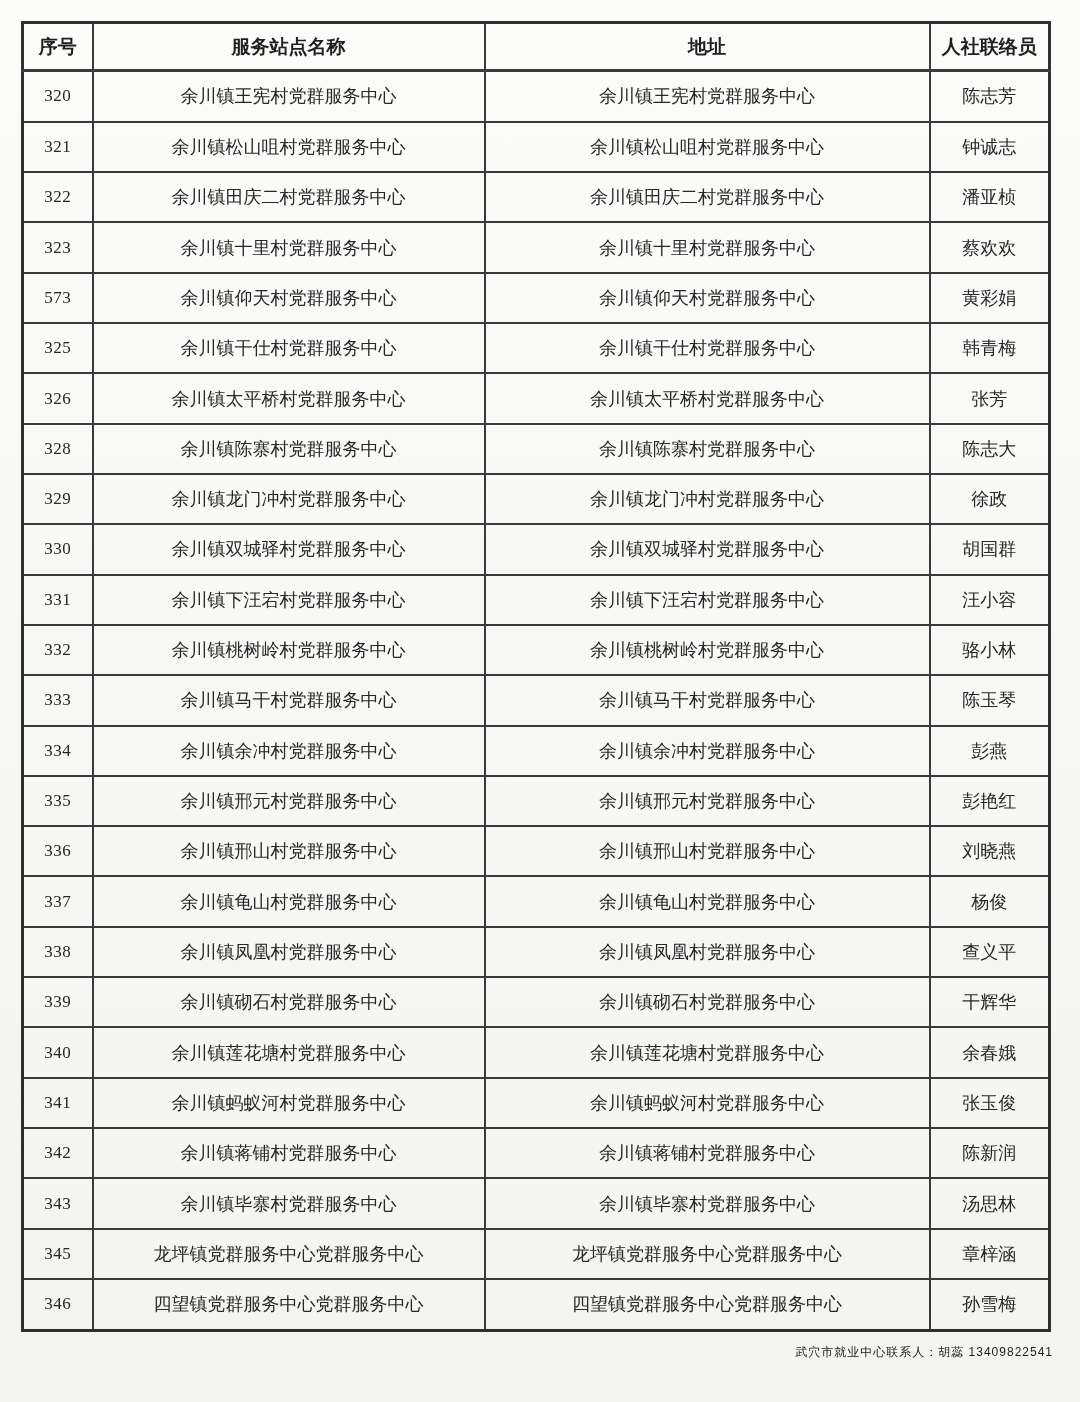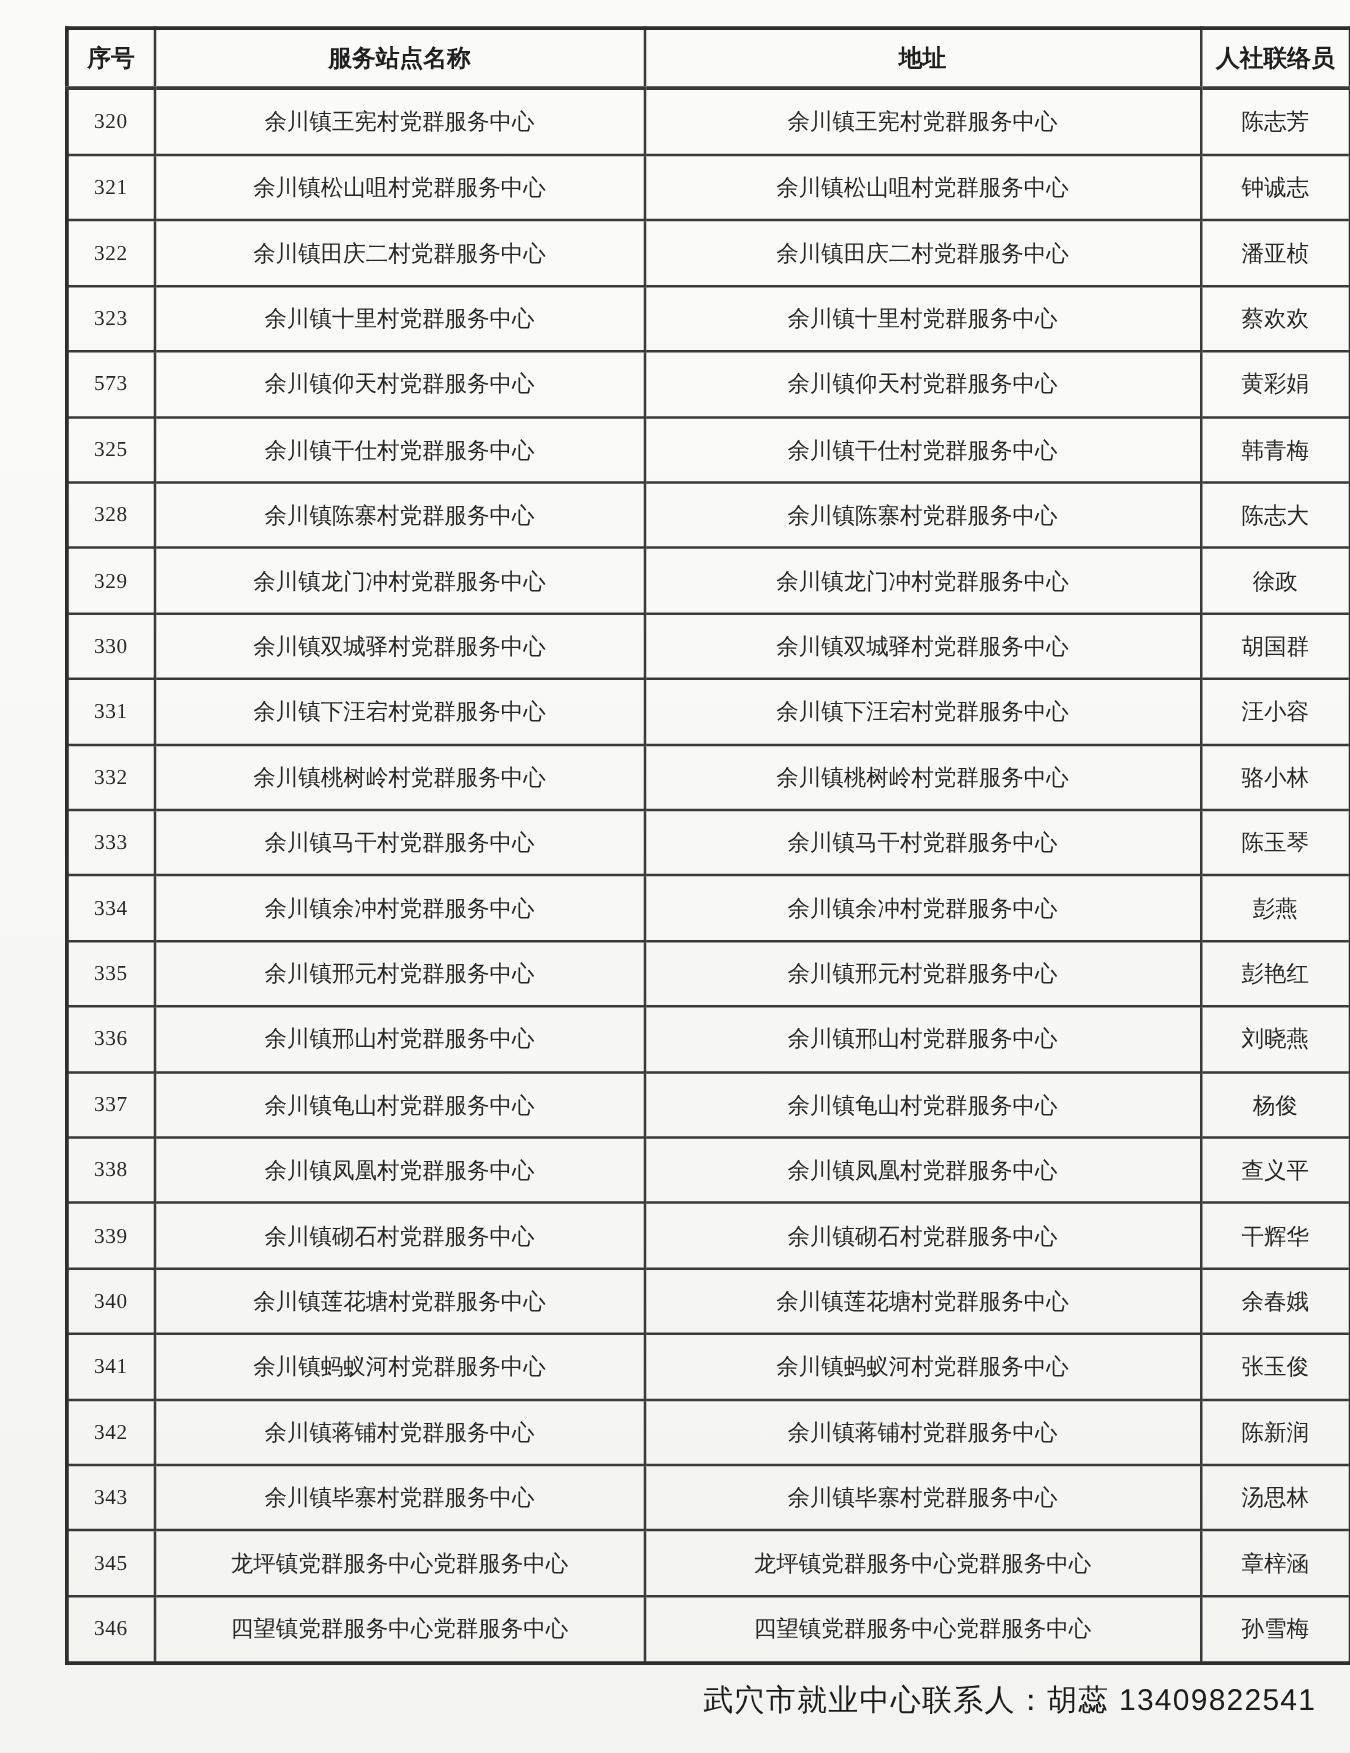--- a/index.html
+++ b/index.html
@@ -20,21 +20,20 @@
     position: absolute;
     inset: 0;
     background: linear-gradient(180deg, #fbfbfa 0%, #f7f7f5 60%, #f3f3f0 100%);
   }
   .table-wrap {
     position: absolute;
     left: 21px;
     top: 21px;
     width: 1027px;
     height: 1311px;
-    margin-left: 31px;
   }
   table.stations {
     width: 100%;
     height: 100%;
     border-collapse: collapse;
     table-layout: fixed;
     border: 3px solid #2e2e2e;
     background: transparent;
   }
   table.stations th,
@@ -64,21 +63,21 @@
   }
   table.stations tbody td.cell-no {
     font-size: 17px;
     letter-spacing: 0.5px;
     font-family: Liberation Serif, serif;
   }
   .footer-line {
     position: absolute;
     top: 1344px;
     right: 27px;
-    font-size: 24px;
+    font-size: 12px;
     color: #1c1c1c;
     letter-spacing: 1px;
     white-space: nowrap;
   }
 </style>
 </head>
 <body>
 
 <div class="page">
 
@@ -134,20 +133,26 @@
     <td class="cell-contact">黄彩娟</td>
   </tr>
 
   <tr>
     <td class="cell-no">325</td>
     <td class="cell-name">余川镇干仕村党群服务中心</td>
     <td class="cell-addr">余川镇干仕村党群服务中心</td>
     <td class="cell-contact">韩青梅</td>
   </tr>
 
+  <tr>
+    <td class="cell-no">326</td>
+    <td class="cell-name">余川镇太平桥村党群服务中心</td>
+    <td class="cell-addr">余川镇太平桥村党群服务中心</td>
+    <td class="cell-contact">张芳</td>
+  </tr>
 
 
   <tr>
     <td class="cell-no">328</td>
     <td class="cell-name">余川镇陈寨村党群服务中心</td>
     <td class="cell-addr">余川镇陈寨村党群服务中心</td>
     <td class="cell-contact">陈志大</td>
   </tr>
 
   <tr>

